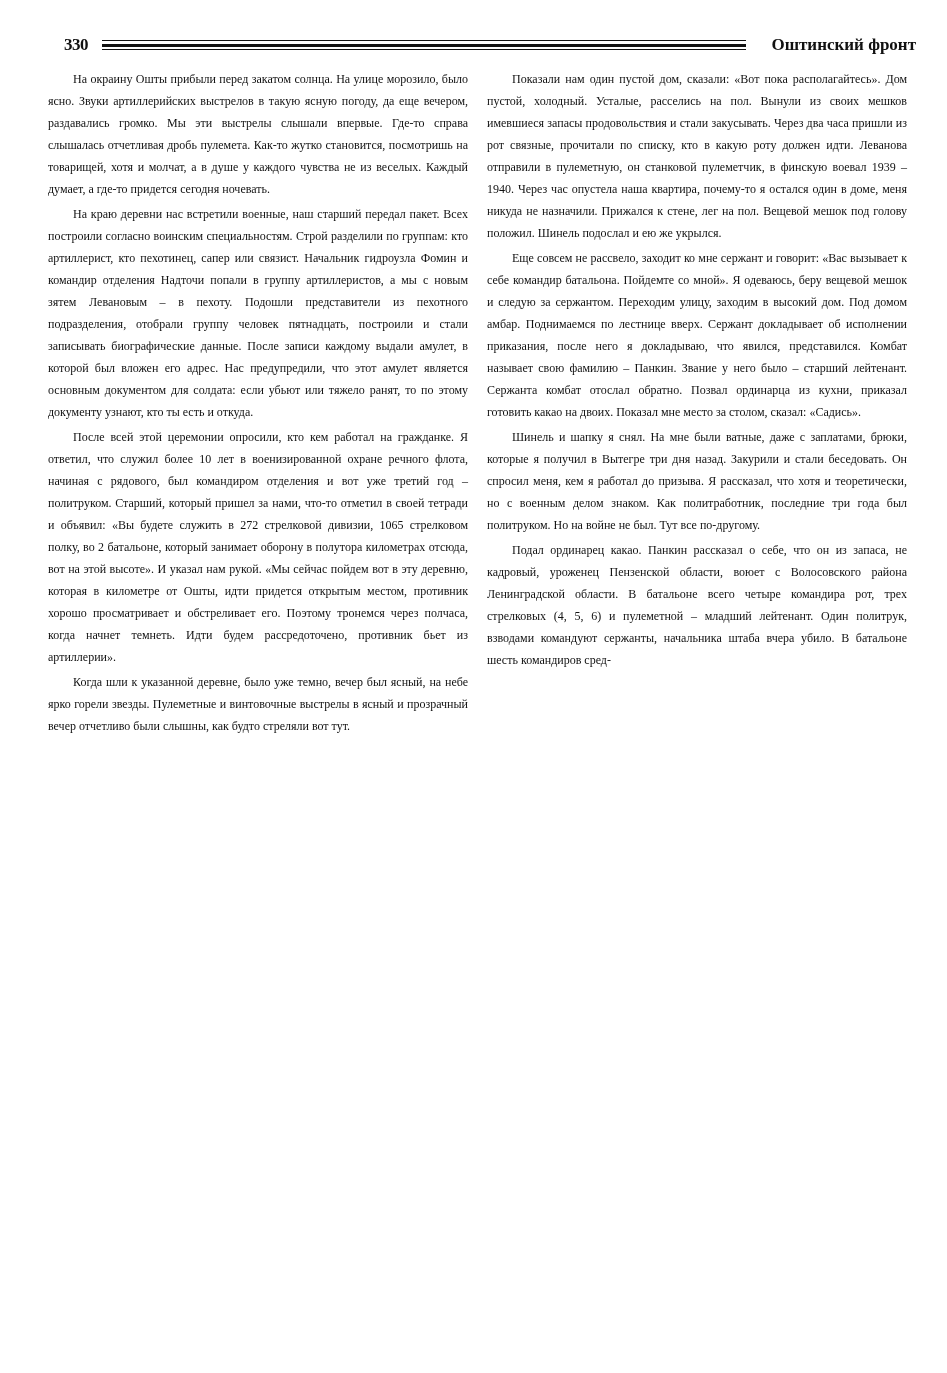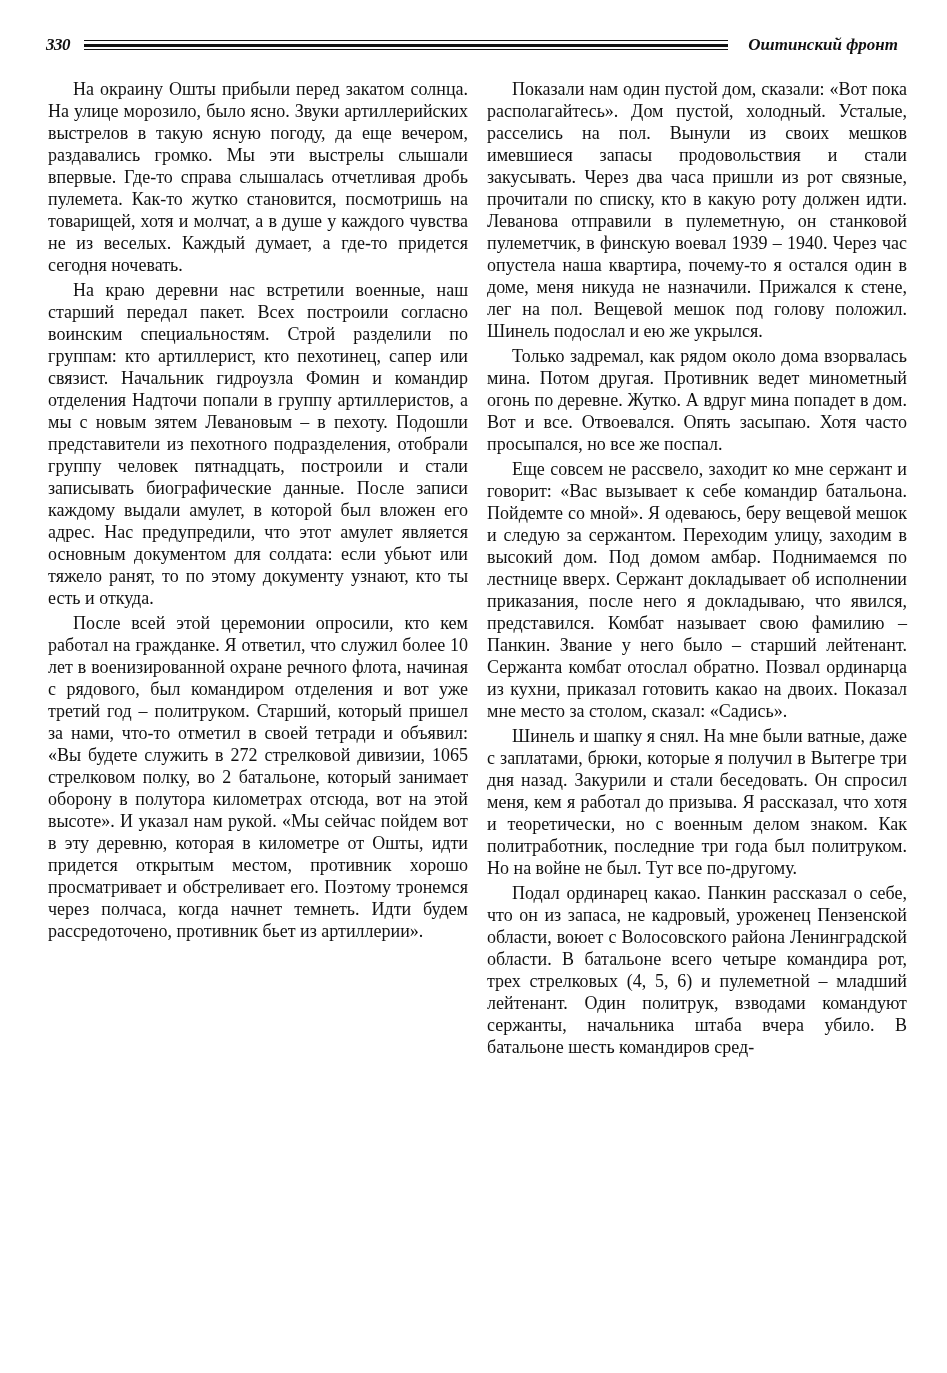--- a/index.html
+++ b/index.html
@@ -1,26 +1,26 @@
 <!DOCTYPE html>
 <html><head>
 <meta charset="utf-8">
 <style>
   html, body { margin:0; padding:0; background:#ffffff; }
   body { width:947px; height:1373px; position:relative; overflow:hidden;
          font-family:"Liberation Serif", "DejaVu Serif", serif; color:#111; }
-  .header { position:absolute; left:46px; top:34px; width:852px; height:24px;font-style:italic; }
+  .header { position:absolute; left:64px; top:34px; width:852px; height:24px; }
   .page-number { position:absolute; left:0; top:0; font-size:17px; font-weight:bold; line-height:22px; letter-spacing:-0.5px; }
   .running-title { position:absolute; right:0; top:0; font-size:17px; font-weight:bold; line-height:22px; }
   .rule { position:absolute; left:38px; right:170px; top:6px; height:12px; }
   .rule span { position:absolute; left:0; right:0; background:#111; display:block; }
   .rule .r1 { top:0; height:1px; }
   .rule .r2 { top:4px; height:3px; }
   .rule .r3 { top:9px; height:1px; }
-  .col { position:absolute; top:78px; width:420px; font-size:18px; line-height:22px;
+  .col { position:absolute; top:68px; width:420px; font-size:12px; line-height:22px;
          text-align:justify; hyphens:none; }
   .col-left { left:48px; }
   .col-right { left:487px; }
   .col p { margin:0 0 3px 0; text-indent:25px; }
   .col p.cont { text-indent:0; }
 </style>
 </head>
 <body>
 
 <div class="header">
@@ -30,21 +30,21 @@
       <span class="r2"></span>
       <span class="r3"></span>
   </div>
   <span class="running-title">Оштинский фронт</span>
 </div>
 
 <div class="col col-left">
   <p>На окраину Ошты прибыли перед закатом солнца. На улице морозило, было ясно. Звуки артиллерийских выстрелов в такую ясную погоду, да еще вечером, раздавались громко. Мы эти выстрелы слышали впервые. Где-то справа слышалась отчетливая дробь пулемета. Как-то жутко становится, посмотришь на товарищей, хотя и молчат, а в душе у каждого чувства не из веселых. Каждый думает, а где-то придется сегодня ночевать.</p>
   <p>На краю деревни нас встретили военные, наш старший передал пакет. Всех построили согласно воинским специальностям. Строй разделили по группам: кто артиллерист, кто пехотинец, сапер или связист. Начальник гидроузла Фомин и командир отделения Надточи попали в группу артиллеристов, а мы с новым зятем Левановым – в пехоту. Подошли представители из пехотного подразделения, отобрали группу человек пятнадцать, построили и стали записывать биографические данные. После записи каждому выдали амулет, в которой был вложен его адрес. Нас предупредили, что этот амулет является основным документом для солдата: если убьют или тяжело ранят, то по этому документу узнают, кто ты есть и откуда.</p>
   <p>После всей этой церемонии опросили, кто кем работал на гражданке. Я ответил, что служил более 10 лет в военизированной охране речного флота, начиная с рядового, был командиром отделения и вот уже третий год – политруком. Старший, который пришел за нами, что-то отметил в своей тетради и объявил: «Вы будете служить в 272 стрелковой дивизии, 1065 стрелковом полку, во 2 батальоне, который занимает оборону в полутора километрах отсюда, вот на этой высоте». И указал нам рукой. «Мы сейчас пойдем вот в эту деревню, которая в километре от Ошты, идти придется открытым местом, противник хорошо просматривает и обстреливает его. Поэтому тронемся через полчаса, когда начнет темнеть. Идти будем рассредоточено, противник бьет из артиллерии».</p>
+  <p>Когда шли к указанной деревне, было уже темно, вечер был ясный, на небе ярко горели звезды. Пулеметные и винтовочные выстрелы в ясный и прозрачный вечер отчетливо были слышны, как будто стреляли вот тут.</p>
 </div>
 
 <div class="col col-right">
   <p>Показали нам один пустой дом, сказали: «Вот пока располагайтесь». Дом пустой, холодный. Усталые, расселись на пол. Вынули из своих мешков имевшиеся запасы продовольствия и стали закусывать. Через два часа пришли из рот связные, прочитали по списку, кто в какую роту должен идти. Леванова отправили в пулеметную, он станковой пулеметчик, в финскую воевал 1939 – 1940. Через час опустела наша квартира, почему-то я остался один в доме, меня никуда не назначили. Прижался к стене, лег на пол. Вещевой мешок под голову положил. Шинель подослал и ею же укрылся.</p>
-  <p>Только задремал, как рядом около дома взорвалась мина. Потом другая. Противник ведет минометный огонь по деревне. Жутко. А вдруг мина попадет в дом. Вот и все. Отвоевался. Опять засыпаю. Хотя часто просыпался, но все же поспал.</p>
   <p>Еще совсем не рассвело, заходит ко мне сержант и говорит: «Вас вызывает к себе командир батальона. Пойдемте со мной». Я одеваюсь, беру вещевой мешок и следую за сержантом. Переходим улицу, заходим в высокий дом. Под домом амбар. Поднимаемся по лестнице вверх. Сержант докладывает об исполнении приказания, после него я докладываю, что явился, представился. Комбат называет свою фамилию – Панкин. Звание у него было – старший лейтенант. Сержанта комбат отослал обратно. Позвал ординарца из кухни, приказал готовить какао на двоих. Показал мне место за столом, сказал: «Садись».</p>
   <p>Шинель и шапку я снял. На мне были ватные, даже с заплатами, брюки, которые я получил в Вытегре три дня назад. Закурили и стали беседовать. Он спросил меня, кем я работал до призыва. Я рассказал, что хотя и теоретически, но с военным делом знаком. Как политработник, последние три года был политруком. Но на войне не был. Тут все по-другому.</p>
   <p>Подал ординарец какао. Панкин рассказал о себе, что он из запаса, не кадровый, уроженец Пензенской области, воюет с Волосовского района Ленинградской области. В батальоне всего четыре командира рот, трех стрелковых (4, 5, 6) и пулеметной – младший лейтенант. Один политрук, взводами командуют сержанты, начальника штаба вчера убило. В батальоне шесть командиров сред-</p>
 </div>
 
 </body></html>

